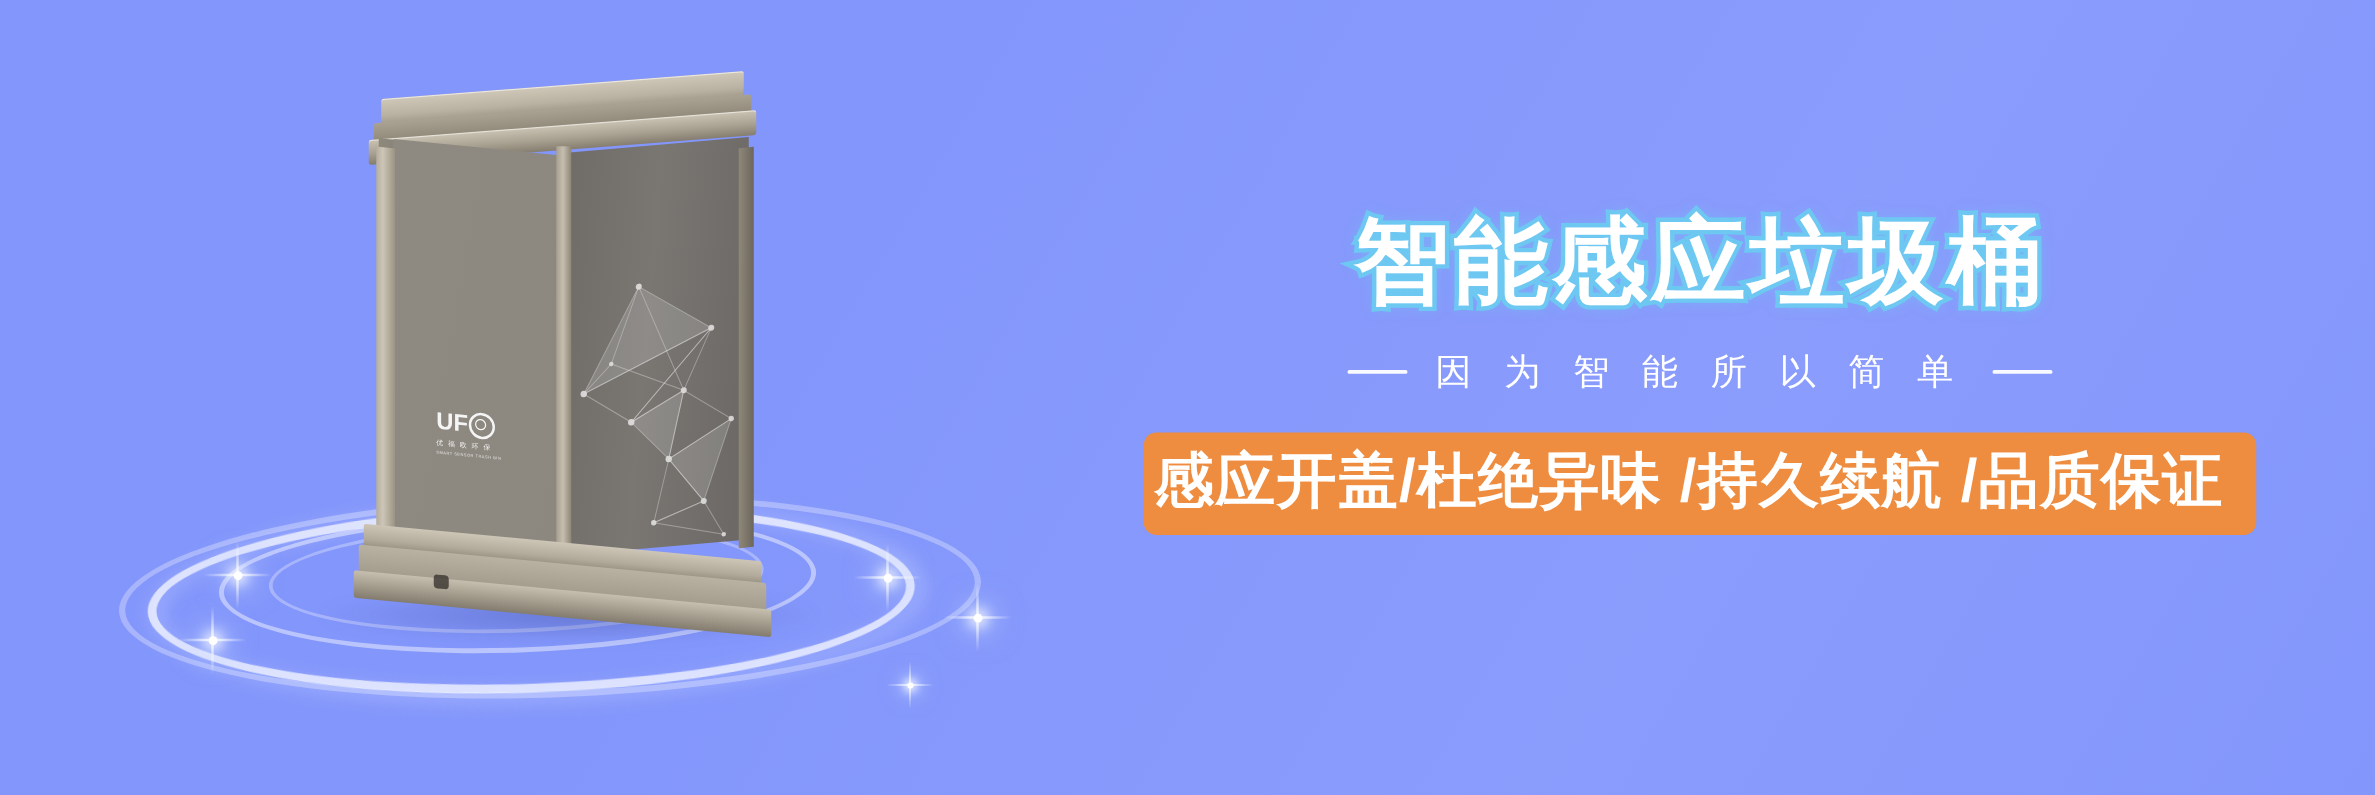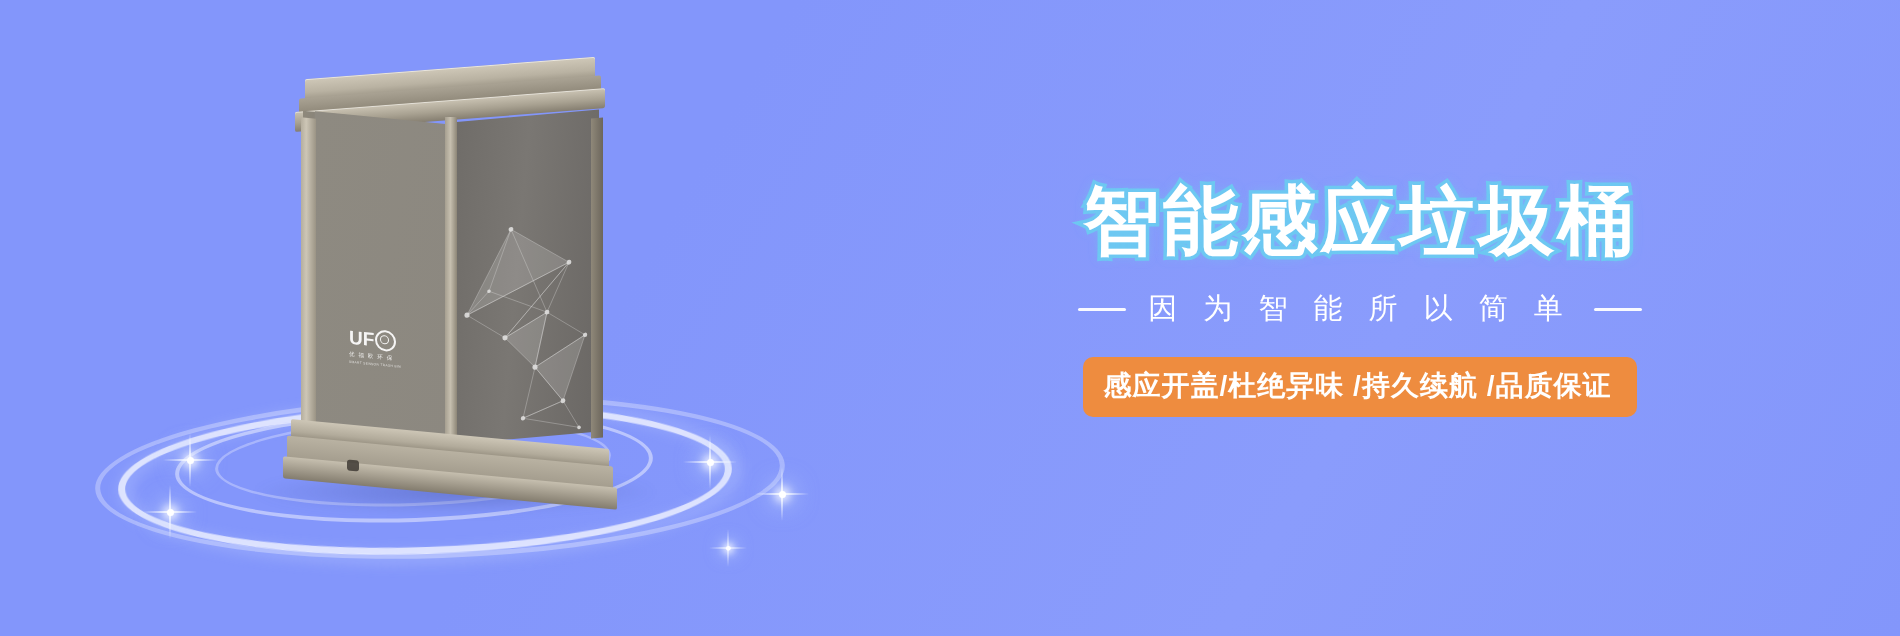--- a/index.html
+++ b/index.html
@@ -336,24 +336,24 @@
   #subline-text {
     font-size: 29px;
     letter-spacing: 9px;
     font-weight: 400;
     white-space: nowrap;
   }
 
   #feature-badge {
     background: #ee8c3f;
     color: #ffffff;
-    font-size: 28px;
+    font-size: 48px;
     font-weight: 700;
     letter-spacing: 1px;
-    padding: 12px 26px 14px 21px;
+    padding: 12px 26px 14px 8px;
     border-radius: 10px;
     white-space: nowrap;
     line-height: 1.18;
     margin-bottom: 36px;
   }
 
   #scene-line {
     font-size: 26px;
     color: #ffffff;
     letter-spacing: 2px;

